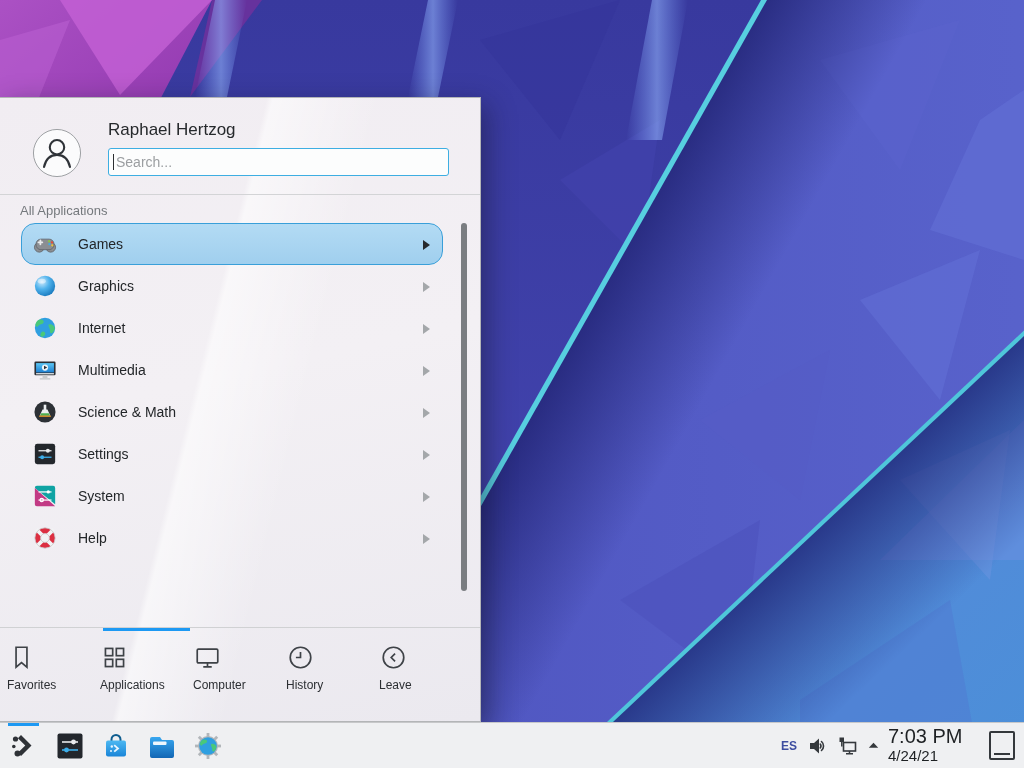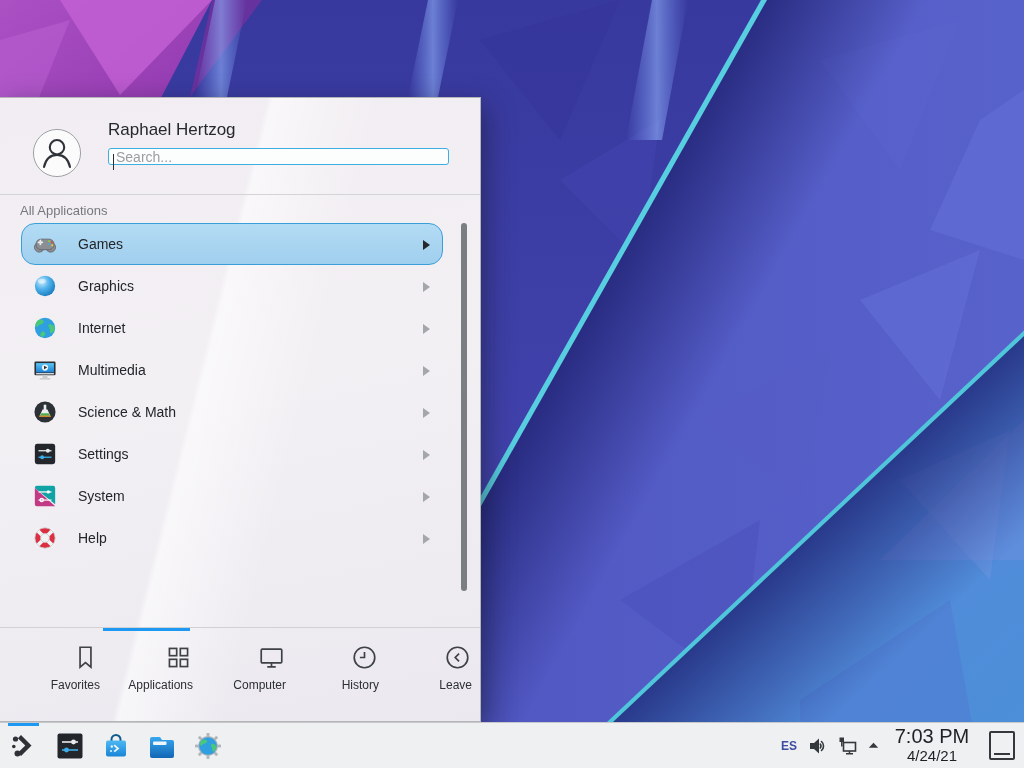--- a/index.html
+++ b/index.html
@@ -10,53 +10,53 @@
   
   .popup{position:absolute;left:0;top:97px;width:481px;height:625px;
     background:
       linear-gradient(104deg, rgba(255,255,255,0) 42%, rgba(255,255,255,.55) 43%, rgba(255,255,255,0) 60%),
       linear-gradient(168deg, #f1edf2 0%, #f3f0f4 45%, #ebe9ef 100%);
     border:1px solid #b3b5b7;border-left:none;
     box-shadow:6px 8px 26px rgba(20,20,40,.45)}
   .popup-header{position:absolute;left:0;top:0;width:100%;height:97px;border-bottom:1px solid #d3d4d6}
   .avatar{position:absolute;left:32px;top:30px;width:50px;height:50px}
   .user-name{position:absolute;left:108px;top:22px;font-size:17px;color:#26292c}
-  .search-box{position:absolute;left:108px;top:50px;width:341px;height:17px;border:1px solid #3daee2;border-radius:3px;background:#fcfdfd;font-size:14px;color:#232629;padding:0 7px;outline:none}
+  .search-box{position:absolute;left:108px;top:50px;width:341px;height:28px;border:1px solid #3daee2;border-radius:3px;background:#fcfdfd;font-size:14px;color:#232629;padding:0 7px;outline:none}
   .search-box::placeholder{color:#9b9ea1;opacity:1}
   .caret{position:absolute;left:113px;top:56px;width:1px;height:16px;background:#2b2e31}
   .section-label{position:absolute;left:20px;top:105px;font-size:13px;color:#75797d}
 
   .cat-list{position:absolute;left:0;top:118px;width:100%;height:411px;overflow:hidden;padding-top:7px}
   .cat-row{position:relative;height:42px;margin:0 37px 0 21px;display:flex;align-items:center;border:1px solid transparent;border-radius:14px}
   .cat-row.selected{background:linear-gradient(to bottom,#b3dbf4,#a0cfee);border-color:#399fd9}
   .cat-icon{width:26px;height:26px;margin-left:10px;flex:none}
   .cat-label{margin-left:20px;font-size:14px;color:#232629;white-space:nowrap}
   .cat-chevron{position:absolute;right:11px;top:15px;width:9px;height:12px;fill:#a4a7aa}
   .cat-row.selected .cat-chevron{fill:#26292c}
   .scrollbar{position:absolute;left:461px;top:125px;width:6px;height:368px;border-radius:3px;background:#7a7d81}
 
   .popup-footer{position:absolute;left:0;top:529px;width:100%;height:96px;border-top:1px solid #d0d1d3}
   .tab-indicator{position:absolute;left:103px;top:0;width:87px;height:3px;background:#1d99f3}
   .footer-tabs{display:flex;padding-left:7px;padding-top:15px}
-  .tab{width:93px;display:flex;flex-direction:column;align-items:flex-end;cursor:default}
+  .tab{width:93px;display:flex;flex-direction:column;align-items:flex-start;cursor:default}
   .tab-icon{width:29px;height:29px;stroke:#3e4247;fill:none}
   .tab-label{margin-top:6px;font-size:12px;color:#2c2f33}
 
   
   .taskbar{position:absolute;left:0;bottom:0;width:1024px;height:46px;background:#eff0f2;border-top:1px solid #c7c8ca}
   .task-apps{position:absolute;left:8px;top:0;height:45px;display:flex;gap:14px}
   .task-btn{position:relative;width:32px;height:45px;display:flex;align-items:center;justify-content:center}
   .task-btn.active::before{content:"";position:absolute;left:0;top:0;width:31px;height:3px;background:#1d99f3}
   .app-icon{width:32px;height:32px}
   .tray-es{position:absolute;left:776px;top:0;width:26px;height:45px;display:flex;align-items:center;justify-content:center;font-size:12px;font-weight:bold;color:#3d4da0}
   .tray-icon{position:absolute;top:0;height:45px;display:flex;align-items:center;justify-content:center}
   .tray-volume{left:806px;width:24px}
   .tray-network{left:836px;width:24px}
   .tray-caret{left:864px;width:18px}
-  .clock{position:absolute;left:888px;top:2px;width:88px;height:43px;text-align:center;color:#1e2124}
+  .clock{position:absolute;left:888px;top:2px;width:88px;height:43px;color:#1e2124}
   .clock-time{font-size:20px;line-height:22px}
   .clock-date{font-size:15px;line-height:17px}
   .show-desktop{position:absolute;left:989px;top:8px;width:26px;height:29px;border:2px solid #34383c;border-radius:2px}
   .show-desktop::after{content:"";position:absolute;left:3px;bottom:3px;width:16px;height:2px;background:#34383c}
 </style>
 </head>
 <body>
 
 <svg style="position:absolute;width:0;height:0" aria-hidden="true">
 <defs>

